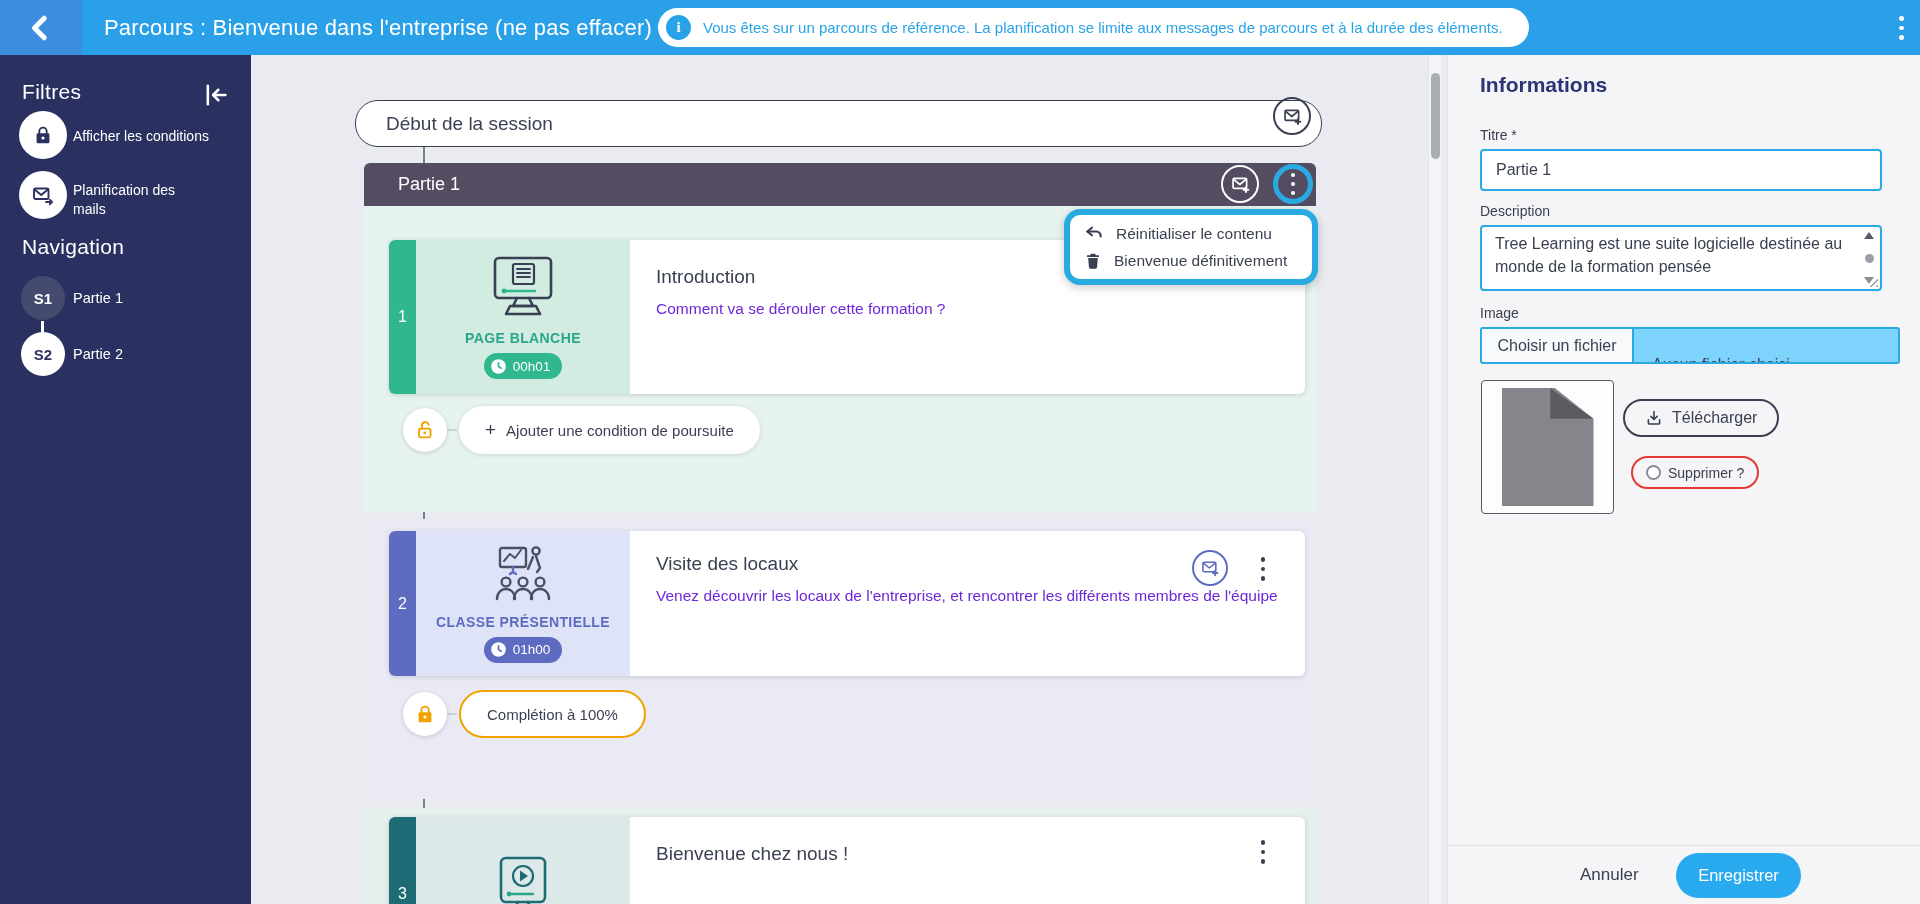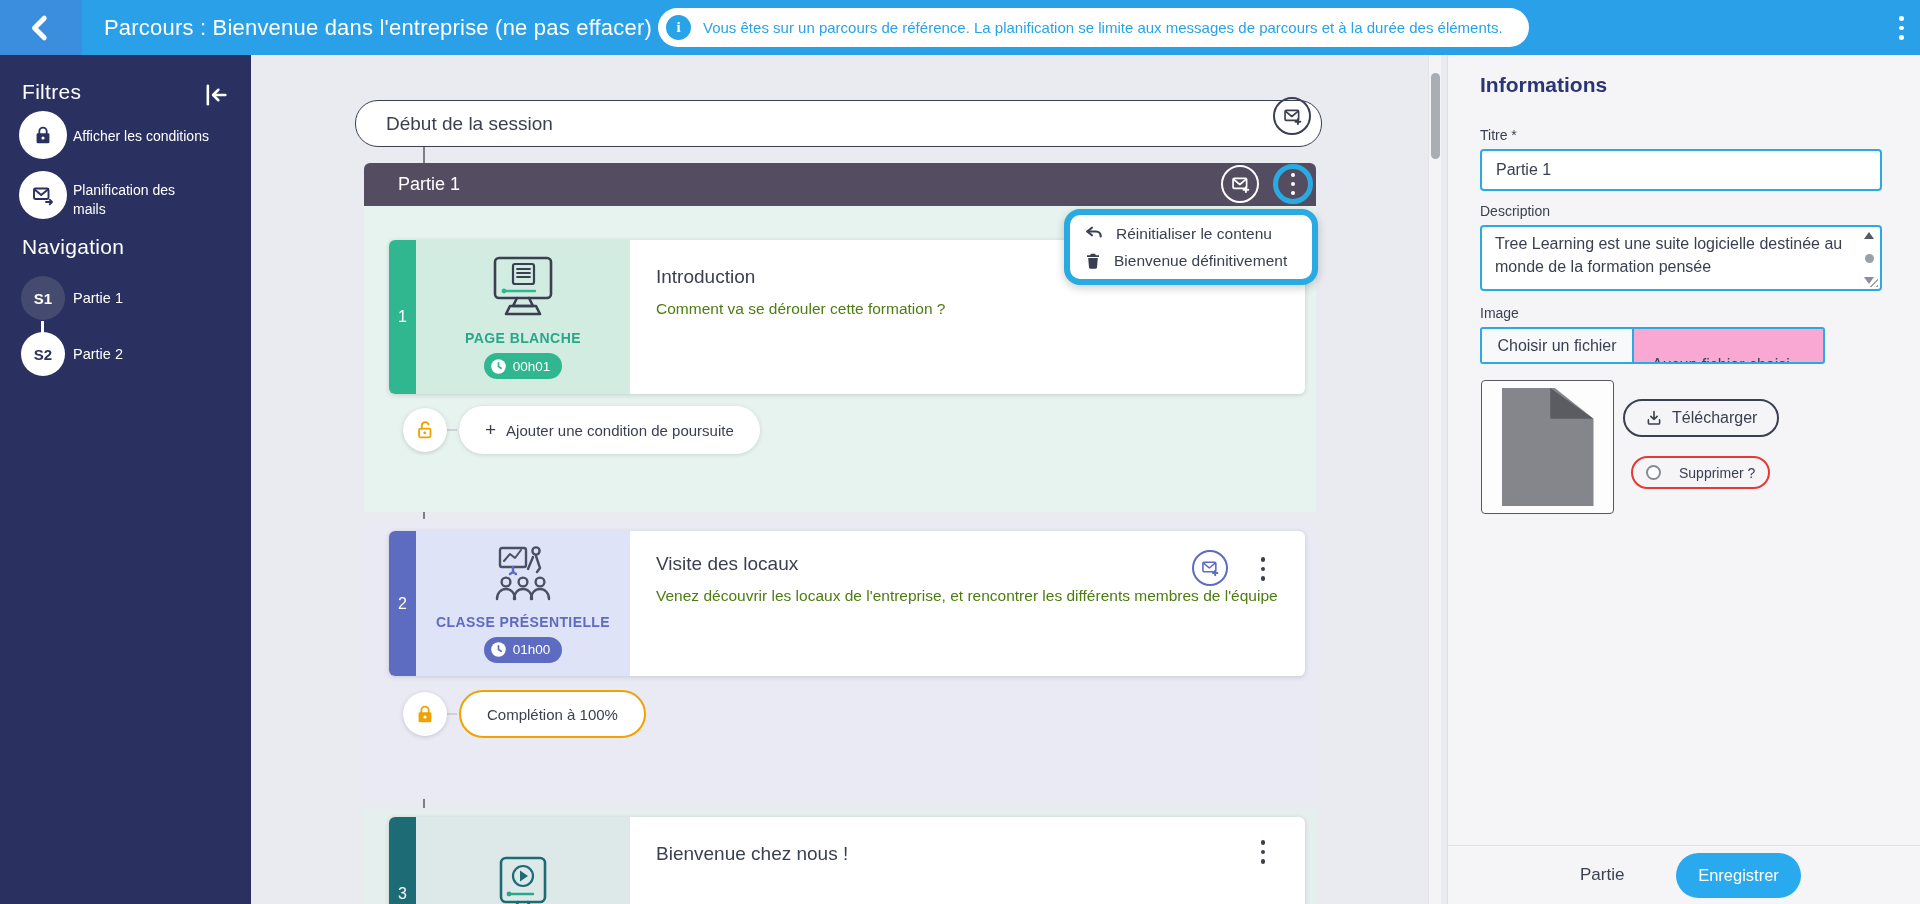--- a/index.html
+++ b/index.html
@@ -37,21 +37,21 @@
   .session-box { position:absolute; left:104px; top:45px; width:967px; height:47px; background:#fff; border:1px solid #3a3f51; border-radius:23px; display:flex; align-items:center; padding-left:30px; font-size:19px; color:#3a3f51; z-index:3; }
   .circle-icon { position:absolute; border-radius:50%; display:flex; align-items:center; justify-content:center; cursor:pointer; background:transparent; z-index:4; }
   .section-bar { position:absolute; left:113px; top:108px; width:952px; height:43px; background:#544d62; border-radius:6px 6px 0 0; display:flex; align-items:center; padding-left:34px; color:#fff; font-size:18px; font-weight:500; z-index:3; }
   .card { position:absolute; left:138px; width:916px; background:#fff; border-radius:6px; box-shadow:0 1px 5px rgba(40,45,60,.18); display:flex; z-index:3; overflow:hidden; }
   .band { width:27px; display:flex; align-items:center; justify-content:center; color:#fff; font-size:16px; font-weight:500; flex:none; }
   .type-panel { width:214px; flex:none; display:flex; flex-direction:column; align-items:center; justify-content:center; gap:7px; padding:10px 6px; }
   .type-label { font-size:14px; font-weight:700; letter-spacing:.4px; }
   .duration-badge { display:inline-flex; align-items:center; gap:6px; height:26px; border-radius:13px; padding:0 12px 0 6px; color:#fff; font-size:13.5px; font-weight:500; }
   .card-body { flex:1; padding:26px 0 0 26px; }
   .card-title { font-size:19px; color:#3a3f51; font-weight:500; }
-  .card-desc { margin-top:12px; font-size:15.5px; color:#4d7c0f; }
+  .card-desc { margin-top:12px; font-size:15.5px; color:#6d28d9; }
   .bg-green { background:#30b78f; } .bg-indigo { background:#5d6cc0; } .bg-teal { background:#1d6b74; }
   .panel-green { background:#d2ece1; } .panel-indigo { background:#dfe3f7; } .panel-teal { background:#dde8e9; }
   .txt-green { color:#2aa68a; } .txt-indigo { color:#5d6cc0; }
   .cond-circle { position:absolute; width:44px; height:44px; border-radius:50%; background:#fff; box-shadow:0 1px 4px rgba(40,45,60,.2); display:flex; align-items:center; justify-content:center; z-index:3; }
   .cond-connector { position:absolute; width:14px; height:2px; background:#cdd2d8; z-index:2; }
   .cond-pill { position:absolute; height:48px; background:#fff; border-radius:24px; display:flex; align-items:center; gap:10px; padding:0 26px; font-size:15px; color:#3a3f51; box-shadow:0 1px 4px rgba(40,45,60,.15); cursor:pointer; z-index:3; }
   .cond-pill.orange { border:2px solid #f0a200; box-shadow:none; cursor:default; }
   .plus-glyph { font-size:19px; font-weight:500; color:#3a3f51; }
   .card-kebab { position:absolute; width:18px; height:34px; color:#3a3f51; z-index:4; }
   .card-kebab i { width:4.5px; height:4.5px; }
@@ -71,29 +71,29 @@
   .panel-title { position:absolute; left:32px; top:18px; font-size:21px; font-weight:600; color:#2b3575; }
   .field-label { position:absolute; left:32px; font-size:14px; color:#3a3f51; }
   .text-input { position:absolute; left:32px; width:402px; height:42px; background:#fff; border:2px solid #29aae3; border-radius:4px; padding-left:14px; font-size:16px; color:#3a3f51; font-family:"Liberation Sans", sans-serif; }
   .desc-wrap { position:absolute; left:32px; top:170px; width:402px; height:66px; background:#fff; border:2px solid #29aae3; border-radius:4px; }
   .desc-wrap textarea { position:absolute; inset:0; border:none; resize:none; overflow:hidden; background:transparent; padding:6px 30px 2px 13px; font-size:16px; line-height:1.42; color:#3a3f51; font-family:"Liberation Sans", sans-serif; outline:none; }
   .ta-scroll { position:absolute; right:2px; top:2px; bottom:2px; width:18px; display:flex; flex-direction:column; align-items:center; justify-content:space-between; padding:3px 0; }
   .tri-up { width:0; height:0; border-left:5px solid transparent; border-right:5px solid transparent; border-bottom:7px solid #555a63; }
   .tri-down { width:0; height:0; border-left:5px solid transparent; border-right:5px solid transparent; border-top:7px solid #8b8f97; }
   .ta-thumb { width:9px; height:9px; border-radius:50%; background:#9aa0a6; }
   .ta-resize { position:absolute; right:2px; bottom:2px; width:11px; height:11px; clip-path:polygon(100% 0, 100% 100%, 0 100%); background:repeating-linear-gradient(-45deg, #9aa0a6 0 1.5px, transparent 1.5px 4.5px); }
-  .file-input { position:absolute; left:32px; top:272px; width:345px; height:37px; background:#f9a8d4; border:2px solid #29aae3; border-radius:3px; display:flex; align-items:stretch; overflow:hidden; }
+  .file-input { position:absolute; left:32px; top:272px; width:420px; height:37px; background:#7dd3fc; border:2px solid #29aae3; border-radius:3px; display:flex; align-items:stretch; overflow:hidden; }
   .file-btn { width:152px; flex:none; background:#f7f9fb; border-right:2px solid #29aae3; display:flex; align-items:center; justify-content:center; font-size:16px; color:#3a3f51; cursor:pointer; }
   .file-status { flex:1; display:flex; align-items:center; padding-left:18px; font-size:16px; color:#3a3f51;margin-top:36px; }
   .preview-box { position:absolute; left:33px; top:325px; width:133px; height:134px; background:#fdfdfe; border:1px solid #55595f; border-radius:4px; display:flex; align-items:center; justify-content:center; }
   .file-shape { position:relative; width:92px; height:118px; }
   .file-page { position:absolute; inset:0; background:#85868b; clip-path:polygon(0 0, 58% 0, 100% 26%, 100% 100%, 0 100%); }
   .file-fold { position:absolute; left:53%; top:0; width:47%; height:26%; background:#5b5c61; clip-path:polygon(0 0, 100% 100%, 0 100%); }
   .download-btn { position:absolute; left:175px; top:344px; height:38px; padding:0 20px; border:2px solid #3a3f51; border-radius:19px; display:inline-flex; align-items:center; gap:9px; font-size:16px; color:#3a3f51; background:transparent; cursor:pointer; font-family:"Liberation Sans", sans-serif; }
-  .delete-pill { position:absolute; left:183px; top:401px; height:33px; padding:0 13px; border:2px solid #e53935; border-radius:17px; display:inline-flex; align-items:center; gap:18px; cursor:pointer; background:transparent; }
+  .delete-pill { position:absolute; left:183px; top:401px; height:33px; padding:0 13px; border:2px solid #e53935; border-radius:17px; display:inline-flex; align-items:center; gap:7px; cursor:pointer; background:transparent; }
   .radio-circle { width:15px; height:15px; border-radius:50%; border:2px solid #868c94; background:#fff; flex:none; }
   .delete-label { font-size:14px; color:#3a3f51; }
   .panel-footer-line { position:absolute; left:0; top:790px; width:473px; height:1px; background:#e0e0e5; }
   .cancel-btn { position:absolute; left:124px; top:806px; font-size:17px; color:#3a3f51; background:none; border:none; cursor:pointer; padding:4px 8px; font-family:"Liberation Sans", sans-serif; }
   .save-btn { position:absolute; left:228px; top:798px; width:125px; height:45px; border:none; border-radius:23px; background:#29a9ee; color:#fff; font-size:16.5px; cursor:pointer; font-family:"Liberation Sans", sans-serif; }
 
   .icon-svg { display:block; }
 </style>
 </head>
 <body>
@@ -405,17 +405,17 @@
       </span>
       <span>Télécharger</span>
     </button>
 
     <div class="delete-pill">
       <span class="radio-circle"></span>
       <span class="delete-label">Supprimer ?</span>
     </div>
 
     <div class="panel-footer-line"></div>
-    <button class="cancel-btn">Partie</button>
+    <button class="cancel-btn">Annuler</button>
     <button class="save-btn">Enregistrer</button>
   </div>
 
 </div>
 
 </body></html>

